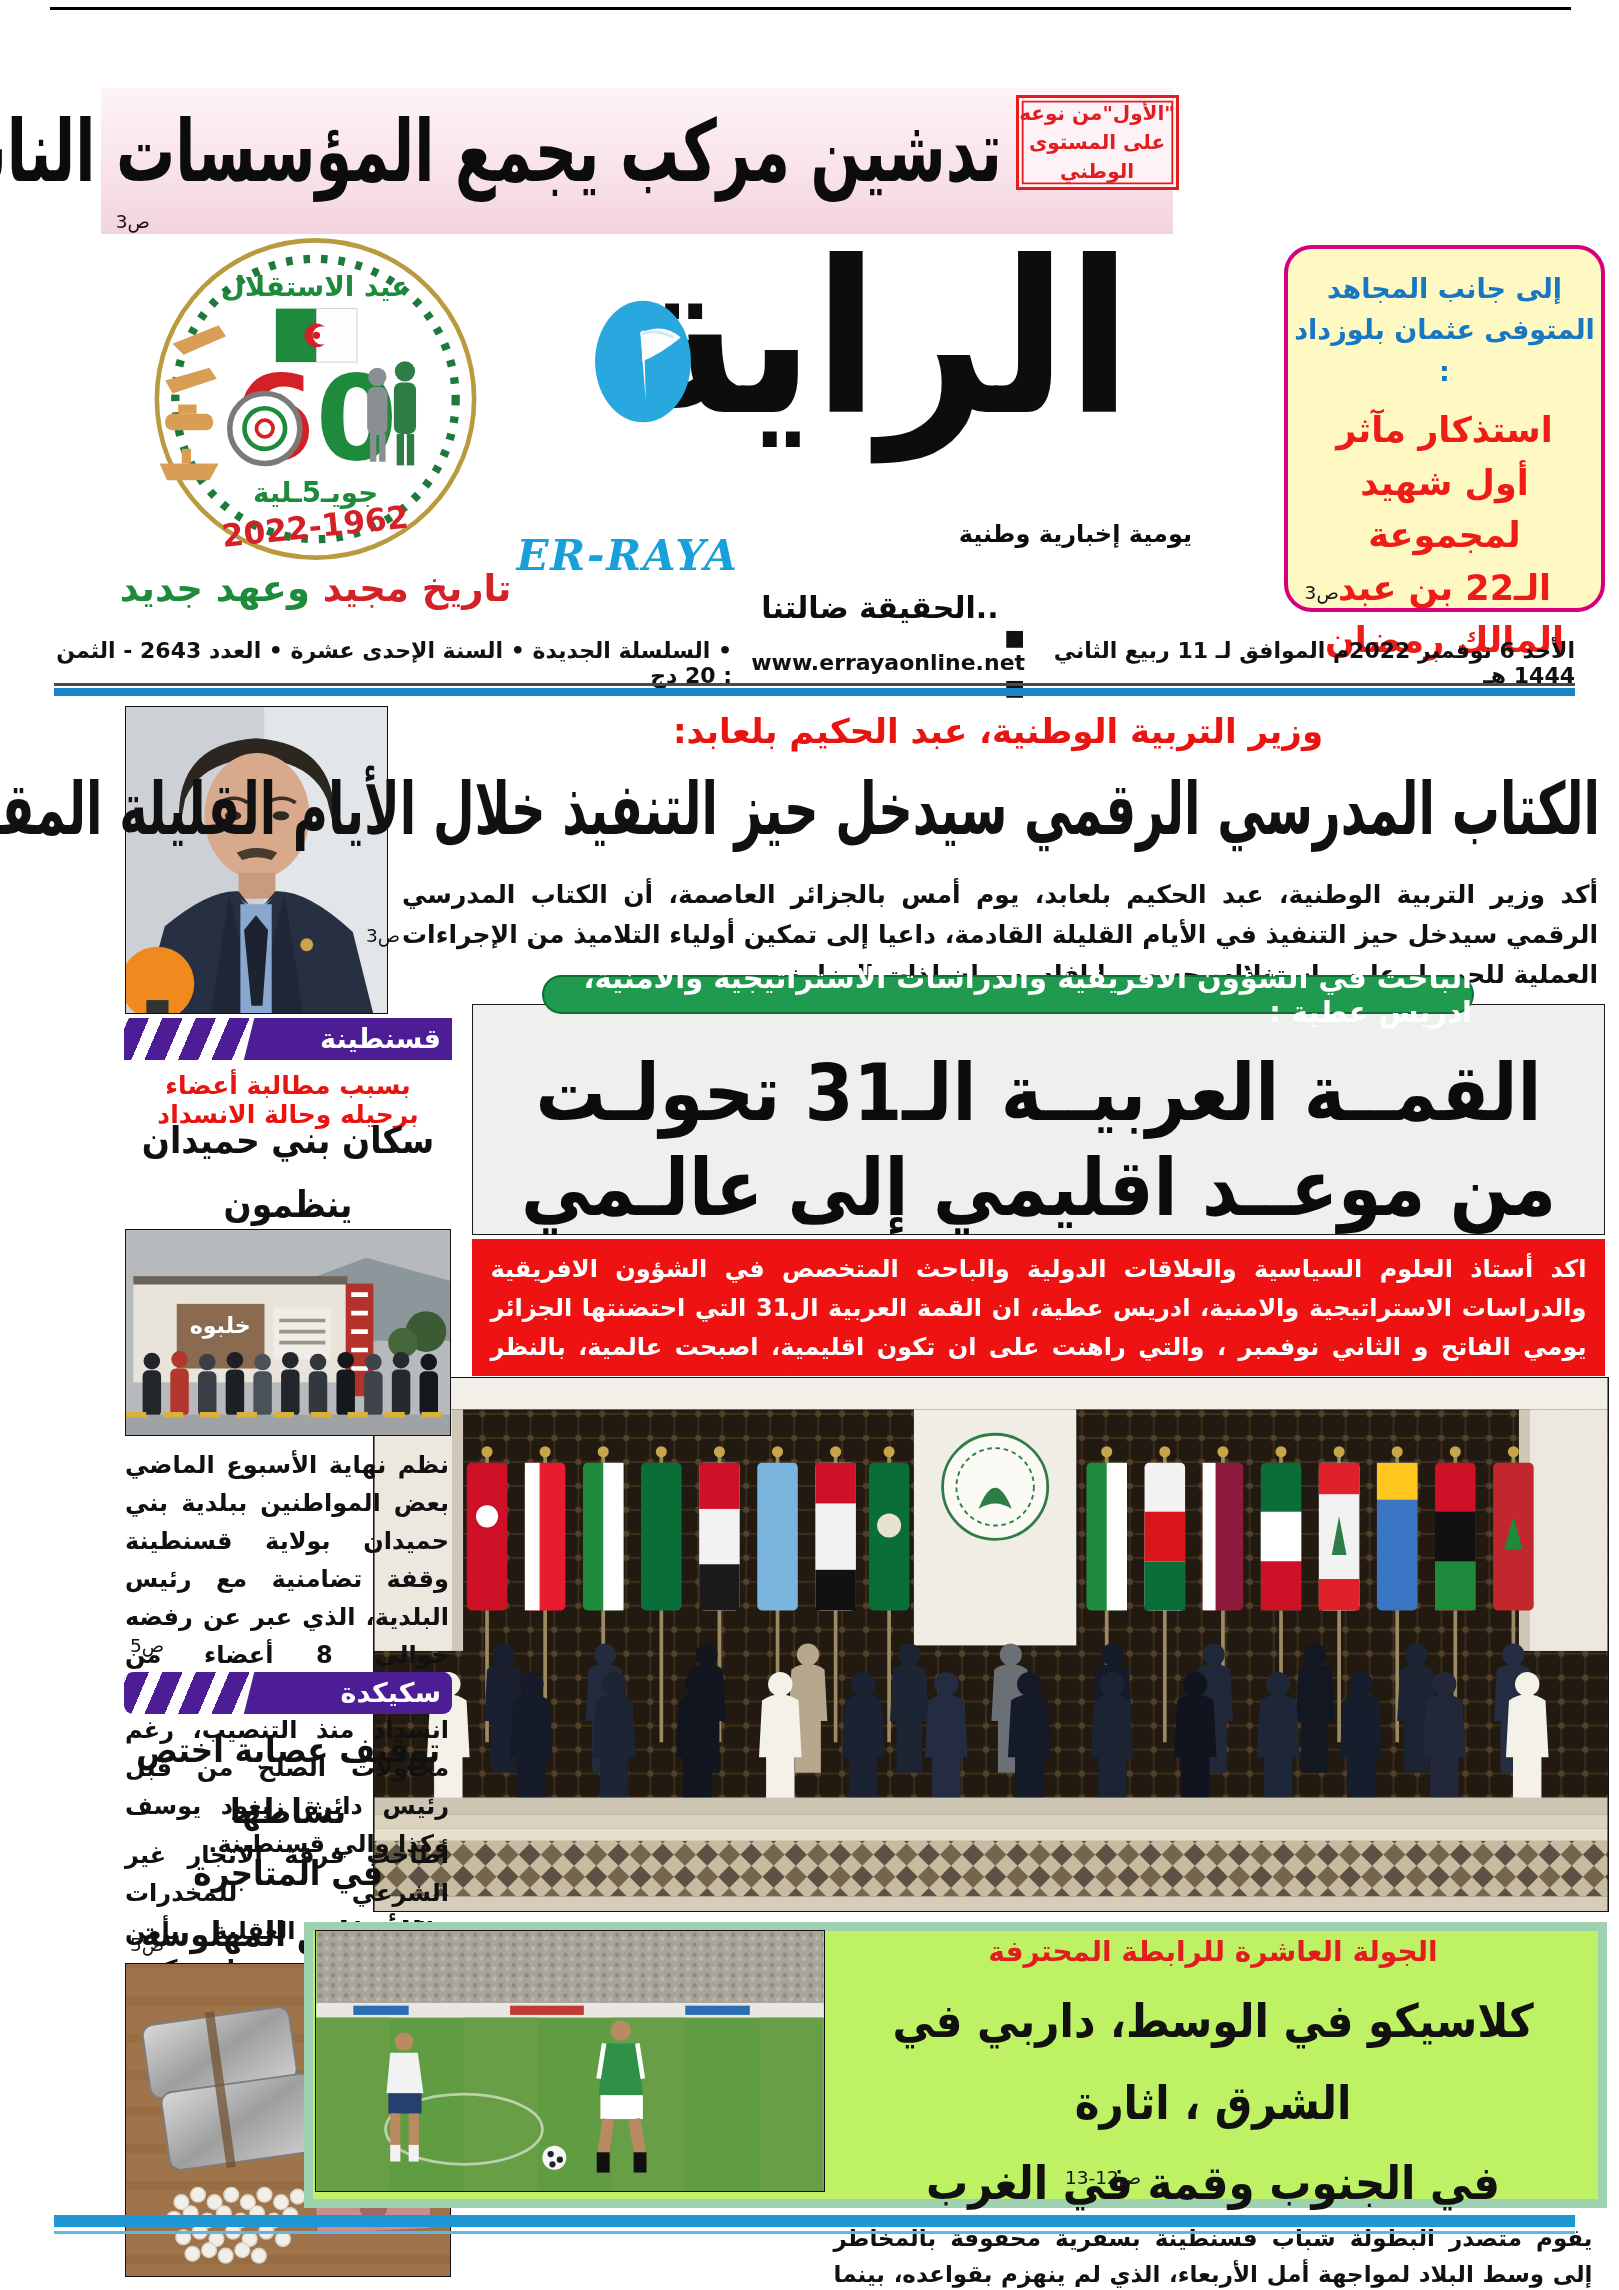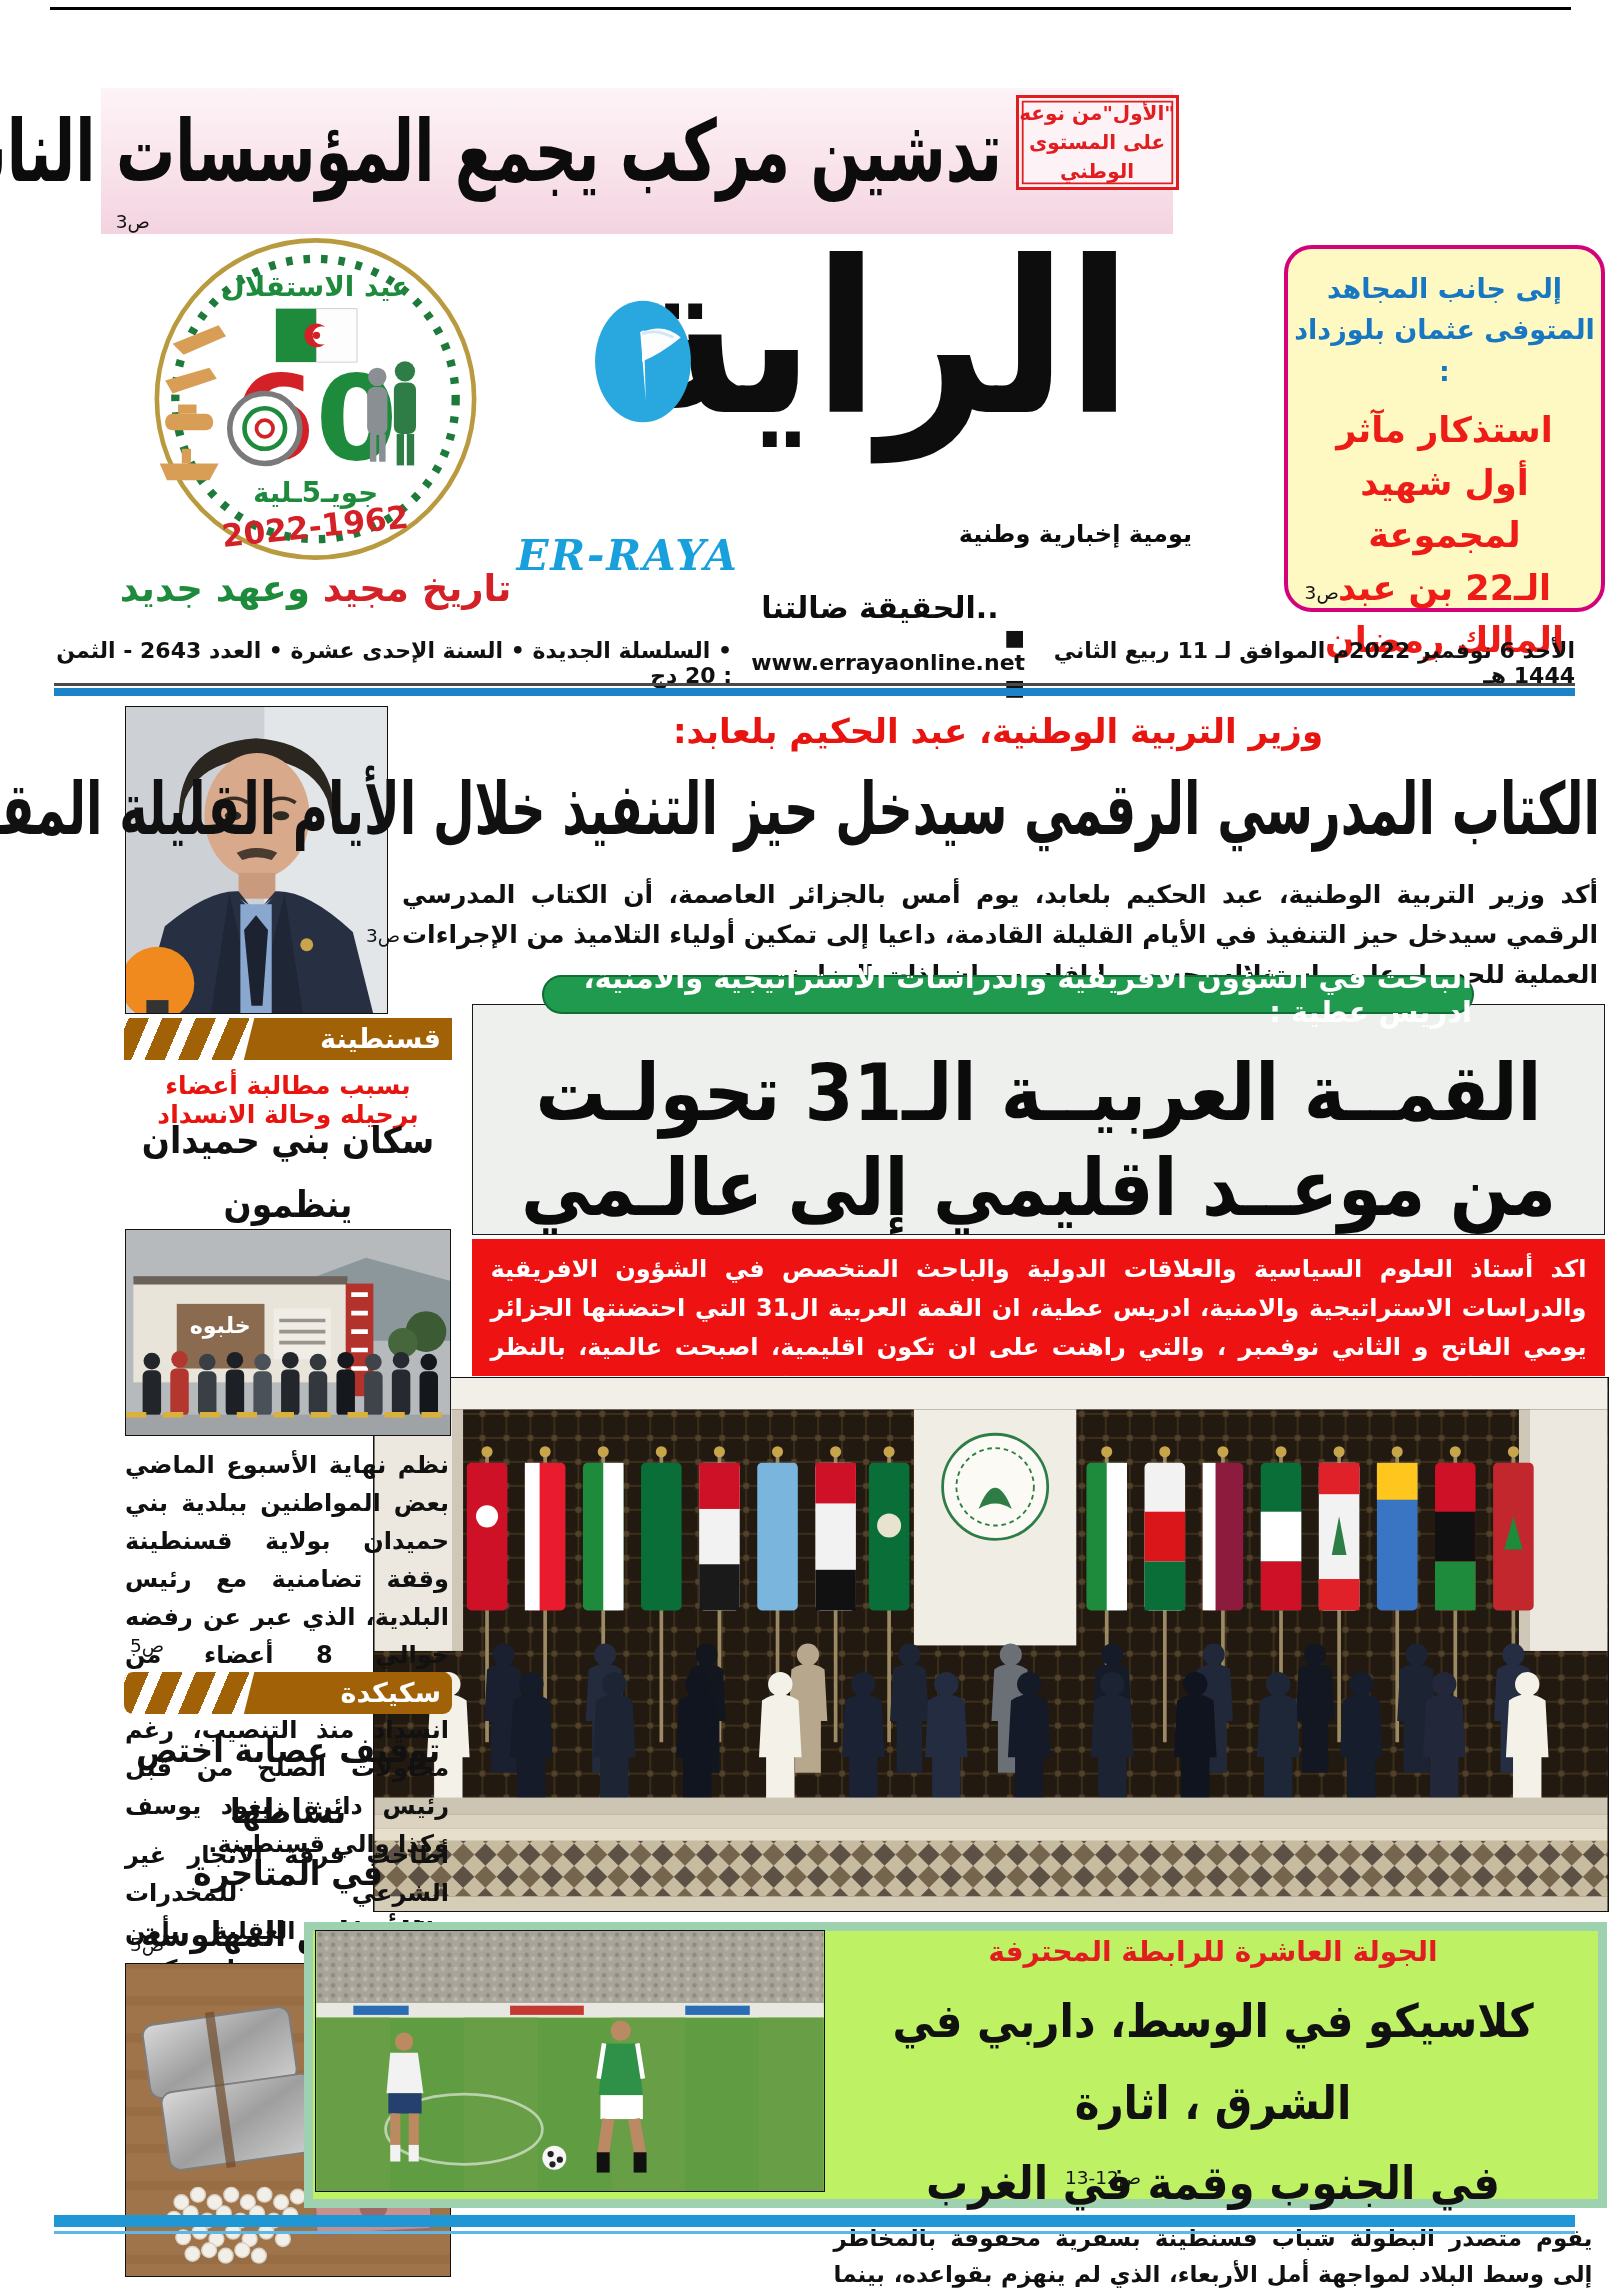--- a/index.html
+++ b/index.html
@@ -61,21 +61,21 @@
   .summit-box{left:473px;top:1004px;width:1133px;height:231px;background:#edf0ec;
         border:1.8px solid #1a1a1a;box-sizing:border-box;z-index:1;}
   .summit-headline{margin-top:41px;text-align:center;font-size:70px;font-weight:900;
         line-height:1.22;color:#0b0b0b;transform:scaleY(1.12);transform-origin:50% 0;}
   .summit-lead{left:473px;top:1239px;width:1133px;height:137px;background:#ee1312;color:#fff;
         font-size:24px;font-weight:bold;line-height:1.62;text-align:justify;text-align-last:center;
         padding:11px 18.5px;box-sizing:border-box;}
   .summit-photo{left:374px;top:1377px;width:1234px;height:533px;border:1.8px solid #111;
         background:#241c13;}
   
-  .sec-bar{height:42px;background:#a16207;color:#fff;font-size:27px;font-weight:bold;
+  .sec-bar{height:42px;background:#4c1d95;color:#fff;font-size:27px;font-weight:bold;
         line-height:42px;padding-right:11px;box-sizing:border-box;overflow:hidden;}
   .sec-bar::before{content:"";position:absolute;left:-13px;top:-3.7px;height:120%;width:138px;
         background:repeating-linear-gradient(100deg,#fff 0 13px,rgba(255,255,255,0) 13px 33px);
         transform:skewX(-14deg);}
   .const-bar{left:125px;top:1018px;width:328px;}
   .const-kicker{left:125px;top:1071px;width:328px;text-align:center;color:#e8140f;
         font-size:25px;font-weight:900;}
   .const-headline{left:125px;top:1109px;width:328px;text-align:center;font-size:33px;
         font-weight:900;line-height:1.75;transform:scaleY(1.1);transform-origin:50% 0;}
   .protest-photo{left:126px;top:1229px;width:324px;height:205px;border:1.8px solid #111;}

